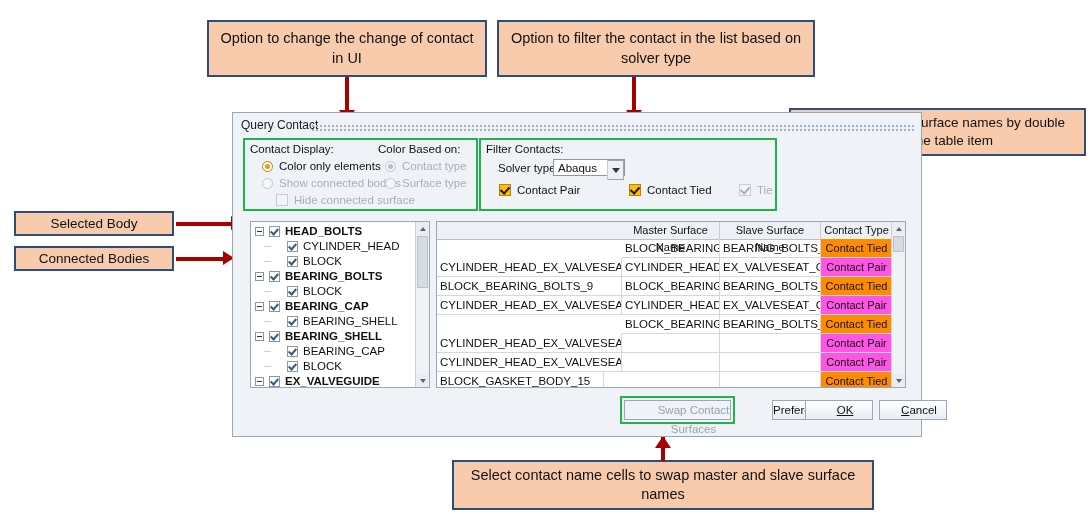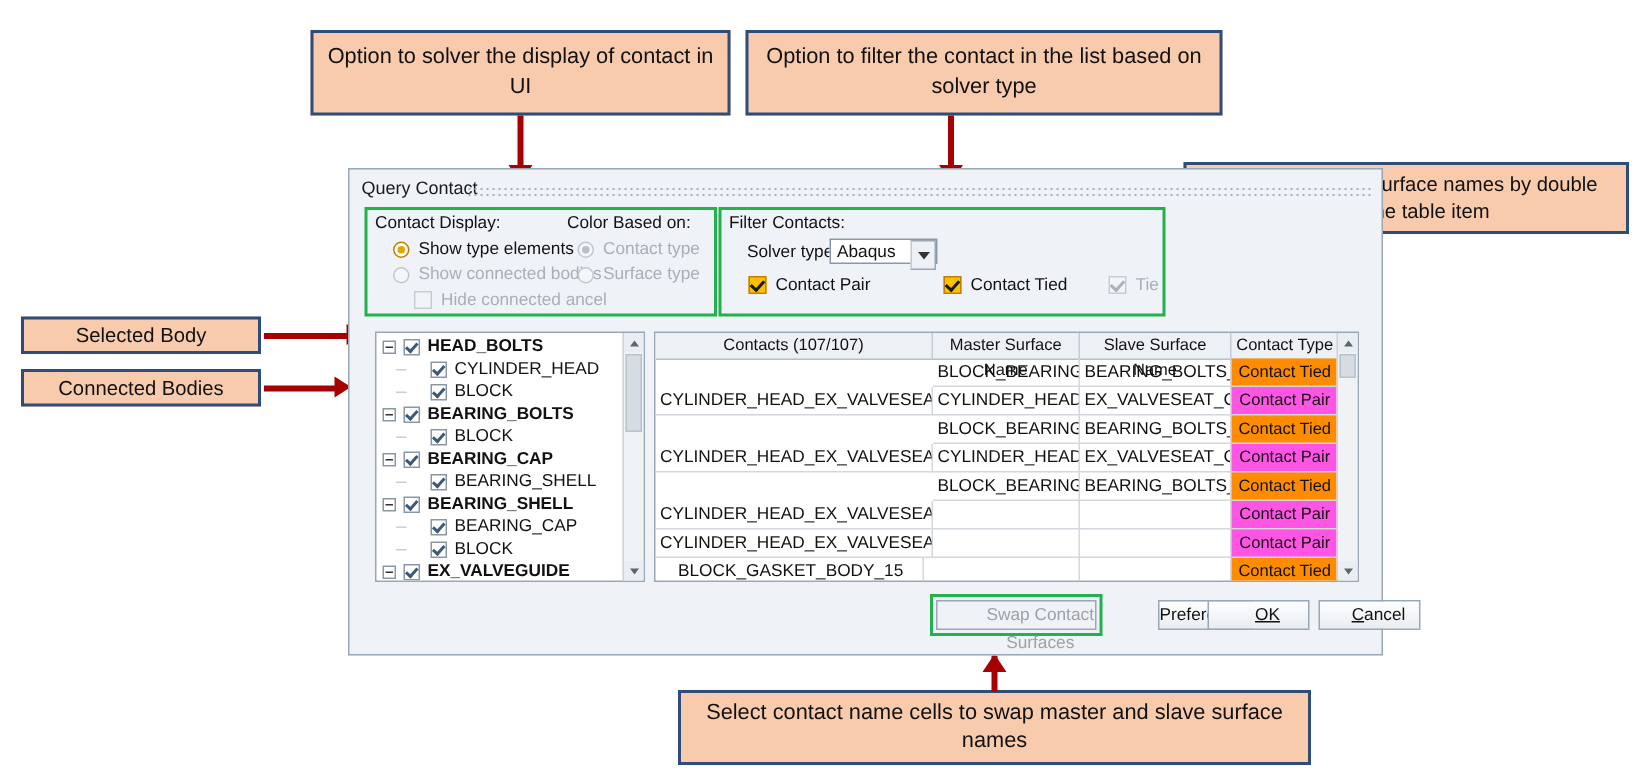--- a/index.html
+++ b/index.html
@@ -198,21 +198,21 @@
     border:1px solid #9AA7B4;box-sizing:border-box;
     font-size:11.5px;color:#111;text-align:center;
   }
   .btn.disabled{color:#9AA2AA;background:#EFF3F7;padding-left:32px;}
   u{text-decoration:underline;padding-left:12px;}
 </style>
 </head>
 <body>
 
 <div class="callout abs" style="left:207px;top:20px;width:280px;height:57px;">
-  <span>Option to solver the display of contact in UI</span>
+  <span>Option to change the change of contact in UI</span>
 </div>
 <div class="arrow-v" style="left:345px;top:77px;height:36px;"></div>
 <div class="arrow-head-down" style="left:339px;top:110px;"></div>
 
 <div class="callout abs" style="left:497px;top:20px;width:318px;height:57px;">
   <span>Option to filter the contact in the list based on solver type</span>
 </div>
 <div class="arrow-v" style="left:632px;top:77px;height:36px;"></div>
 <div class="arrow-head-down" style="left:626px;top:110px;"></div>
 
@@ -243,27 +243,27 @@
 
 <div id="dialog" class="abs">
 
   <div class="dlg-title">Query Contact</div>
   <div class="dlg-grip"></div>
 
   <div class="greenbox" style="left:10px;top:25px;width:235px;height:73px;">
     <div class="grp-label" style="left:5px;top:3px;">Contact Display:</div>
 
     <div class="radio on" style="left:17px;top:21px;"></div>
-    <div class="opt-label" style="left:34px;top:20px;">Show type elements</div>
+    <div class="opt-label" style="left:34px;top:20px;">Color only elements</div>
 
     <div class="radio dis" style="left:17px;top:38px;"></div>
     <div class="opt-label dis" style="left:34px;top:37px;">Show connected bodies</div>
 
     <div class="cbx dis" style="left:31px;top:54px;"></div>
-    <div class="opt-label dis" style="left:49px;top:54px;">Hide connected ancel</div>
+    <div class="opt-label dis" style="left:49px;top:54px;">Hide connected surface</div>
 
     <div class="grp-label" style="left:133px;top:3px;">Color Based on:</div>
 
     <div class="radio dis on" style="left:140px;top:21px;"></div>
     <div class="opt-label dis" style="left:157px;top:20px;">Contact type</div>
 
     <div class="radio dis" style="left:140px;top:38px;"></div>
     <div class="opt-label dis" style="left:157px;top:37px;">Surface type</div>
   </div>
 
@@ -347,38 +347,38 @@
       </div>
     <div class="sbar" style="right:0;top:0;bottom:0;">
       <div class="sb-arrow up" style="top:0;"></div>
       <div class="sb-thumb" style="top:14px;height:52px;"></div>
       <div class="sb-arrow dn" style="bottom:0;"></div>
     </div>
   </div>
 
   <div id="table">
     <div class="thead">
-        <div class="th" style="left: 0px; width: 185px;">Contacts (107/107)</div>
         <div class="th" style="left: 185px; width: 98px;">Master Surface Name</div>
         <div class="th" style="left: 283px; width: 101px;">Slave Surface Name</div>
         <div class="th" style="left: 384px; width: 72px;">Contact Type</div>
       </div>
     <div id="table-rows">
         <div class="trow" style="top: 17px; width: 456px;">
           <div class="td mid" style="left: 185px; width: 98px;">BLOCK_BEARING_B...</div>
           <div class="td mid" style="left: 283px; width: 101px;">BEARING_BOLTS_BL...</div>
           <div class="td type" style="left: 384px; width: 72px; background: rgb(255, 140, 0);">Contact Tied</div>
         </div>
         <div class="trow" style="top: 36px; width: 456px;">
           <div class="td name" style="left: 0px; width: 185px;">CYLINDER_HEAD_EX_VALVESEAT_1</div>
           <div class="td mid" style="left: 185px; width: 98px;">CYLINDER_HEAD_E...</div>
           <div class="td mid" style="left: 283px; width: 101px;">EX_VALVESEAT_CYL...</div>
           <div class="td type" style="left: 384px; width: 72px; background: rgb(255, 85, 229);">Contact Pair</div>
         </div>
         <div class="trow" style="top: 55px; width: 456px;">
+          <div class="td name" style="left: 0px; width: 185px;">BLOCK_BEARING_BOLTS_9</div>
           <div class="td mid" style="left: 185px; width: 98px;">BLOCK_BEARING_B...</div>
           <div class="td mid" style="left: 283px; width: 101px;">BEARING_BOLTS_BL...</div>
           <div class="td type" style="left: 384px; width: 72px; background: rgb(255, 140, 0);">Contact Tied</div>
         </div>
         <div class="trow" style="top: 74px; width: 456px;">
           <div class="td name" style="left: 0px; width: 185px;">CYLINDER_HEAD_EX_VALVESEAT_2_m012</div>
           <div class="td mid" style="left: 185px; width: 98px;">CYLINDER_HEAD_E...</div>
           <div class="td mid" style="left: 283px; width: 101px;">EX_VALVESEAT_CYL...</div>
           <div class="td type" style="left: 384px; width: 72px; background: rgb(255, 85, 229);">Contact Pair</div>
         </div>
@@ -393,21 +393,21 @@
           <div class="td mid" style="left: 283px; width: 101px;"></div>
           <div class="td type" style="left: 384px; width: 72px; background: rgb(255, 85, 229);">Contact Pair</div>
         </div>
         <div class="trow" style="top: 131px; width: 456px;">
           <div class="td name" style="left: 0px; width: 185px;">CYLINDER_HEAD_EX_VALVESEAT_4</div>
           <div class="td mid" style="left: 185px; width: 98px;"></div>
           <div class="td mid" style="left: 283px; width: 101px;"></div>
           <div class="td type" style="left: 384px; width: 72px; background: rgb(255, 85, 229);">Contact Pair</div>
         </div>
         <div class="trow" style="top: 150px; width: 456px;">
-          <div class="td name" style="left: 12px; width: 167px;">BLOCK_GASKET_BODY_15</div>
+          <div class="td name" style="left: 0px; width: 167px;">BLOCK_GASKET_BODY_15</div>
           <div class="td mid" style="left: 185px; width: 98px;"></div>
           <div class="td mid" style="left: 283px; width: 101px;"></div>
           <div class="td type" style="left: 384px; width: 72px; background: rgb(255, 140, 0);">Contact Tied</div>
         </div>
       </div>
     <div class="sbar" style="right:0;top:0;bottom:0;">
       <div class="sb-arrow up" style="top:0;"></div>
       <div class="sb-thumb" style="top:14px;height:16px;"></div>
       <div class="sb-arrow dn" style="bottom:0;"></div>
     </div>

